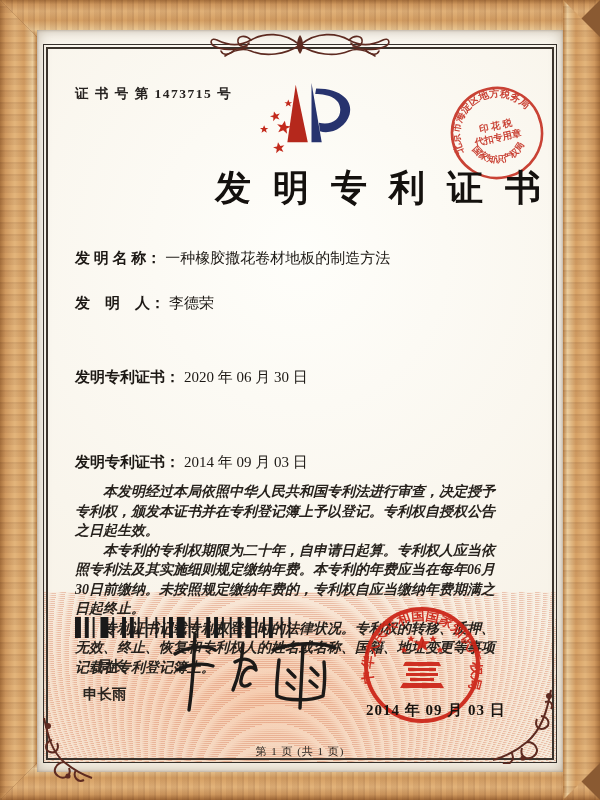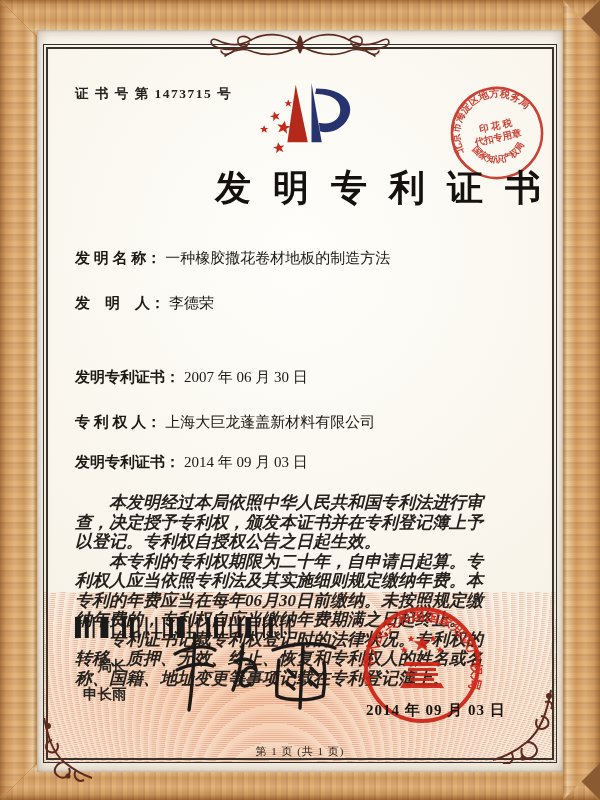--- a/index.html
+++ b/index.html
@@ -45,21 +45,21 @@
   
   .ornament-top{position:absolute;left:50%;top:-5px;transform:translateX(-50%);width:190px;height:40px;}
   .cert-number{position:absolute;left:38px;top:55px;font-size:13.5px;letter-spacing:1.5px;color:#262220;font-weight:bold;}
   .logo{position:absolute;left:203px;top:50px;width:130px;height:95px;}
   .tax-seal{position:absolute;left:410px;top:53px;width:100px;height:100px;opacity:.88;transform:rotate(-12deg);}
   .title{position:absolute;left:0;top:134px;width:100%;text-align:right;font-size:36px;font-weight:bold;
          letter-spacing:22px;padding-left:9px;box-sizing:border-box;color:#14110e;}
   .field-row{position:absolute;left:38px;font-size:15px;color:#1c1814;white-space:nowrap;}
   .field-row .flabel{font-weight:bold;text-align:right;}
   .field-row .fvalue{font-weight:normal;margin-left:4px;}
-  .body-text{position:absolute;left:38px;top:463px;width:424px;font-size:17px;line-height:19.5px;color:#26211c;font-weight:bold;}
+  .body-text{position:absolute;left:38px;top:452px;width:424px;font-size:14px;line-height:19.5px;color:#26211c;font-weight:bold;}
   .body-text p{margin:0;text-indent:2em;font-style:italic;}
   .barcode{position:absolute;left:38px;top:587px;width:258px;height:21px;}
   .barcode svg{width:100%;height:100%;}
   .signer{position:absolute;left:46px;top:622px;font-family:"Liberation Sans","DejaVu Sans",sans-serif;
           font-size:14.5px;color:#2a2520;font-weight:bold;line-height:28px;text-align:right;}
   .signature{position:absolute;left:118px;top:596px;width:200px;height:92px;}
   .office-seal{position:absolute;left:324px;top:574px;width:122px;height:122px;opacity:.93;}
   .issue-date{position:absolute;left:329px;top:671px;font-size:15px;font-weight:bold;letter-spacing:1px;color:#17130f;z-index:5;}
   .page-footer{position:absolute;left:0;top:714px;width:100%;text-align:center;font-size:11px;letter-spacing:1px;color:#2a2520;font-weight:normal;}
   .corner-ornament{position:absolute;z-index:4;}
@@ -142,24 +142,21 @@
 
     <div class="title">发明专利证书</div>
 
     <div class="field-row" style="top:219px">
       <span class="flabel">发 明 名 称：</span><span class="fvalue">一种橡胶撒花卷材地板的制造方法</span>
     </div>
     <div class="field-row" style="top:264px">
       <span class="flabel">发　明　人：</span><span class="fvalue">李德荣</span>
     </div>
     <div class="field-row" style="top:338px">
-      <span class="flabel">发明专利证书：</span><span class="fvalue">2007 年 06 月 30 日</span>
-    </div>
-    <div class="field-row" style="top:383px">
-      <span class="flabel">专 利 权 人：</span><span class="fvalue">上海大巨龙蓬盖新材料有限公司</span>
+      <span class="flabel">发明专利证书：</span><span class="fvalue">2020 年 06 月 30 日</span>
     </div>
     <div class="field-row" style="top:423px">
       <span class="flabel">发明专利证书：</span><span class="fvalue">2014 年 09 月 03 日</span>
     </div>
 
     <div class="body-text">
       <p>本发明经过本局依照中华人民共和国专利法进行审查，决定授予专利权，颁发本证书并在专利登记簿上予以登记。专利权自授权公告之日起生效。</p>
       <p>本专利的专利权期限为二十年，自申请日起算。专利权人应当依照专利法及其实施细则规定缴纳年费。本专利的年费应当在每年06月30日前缴纳。未按照规定缴纳年费的，专利权自应当缴纳年费期满之日起终止。</p>
       <p>专利证书记载专利权登记时的法律状况。专利权的转移、质押、无效、终止、恢复和专利权人的姓名或名称、国籍、地址变更等事项记载在专利登记簿上。</p>
     </div>

